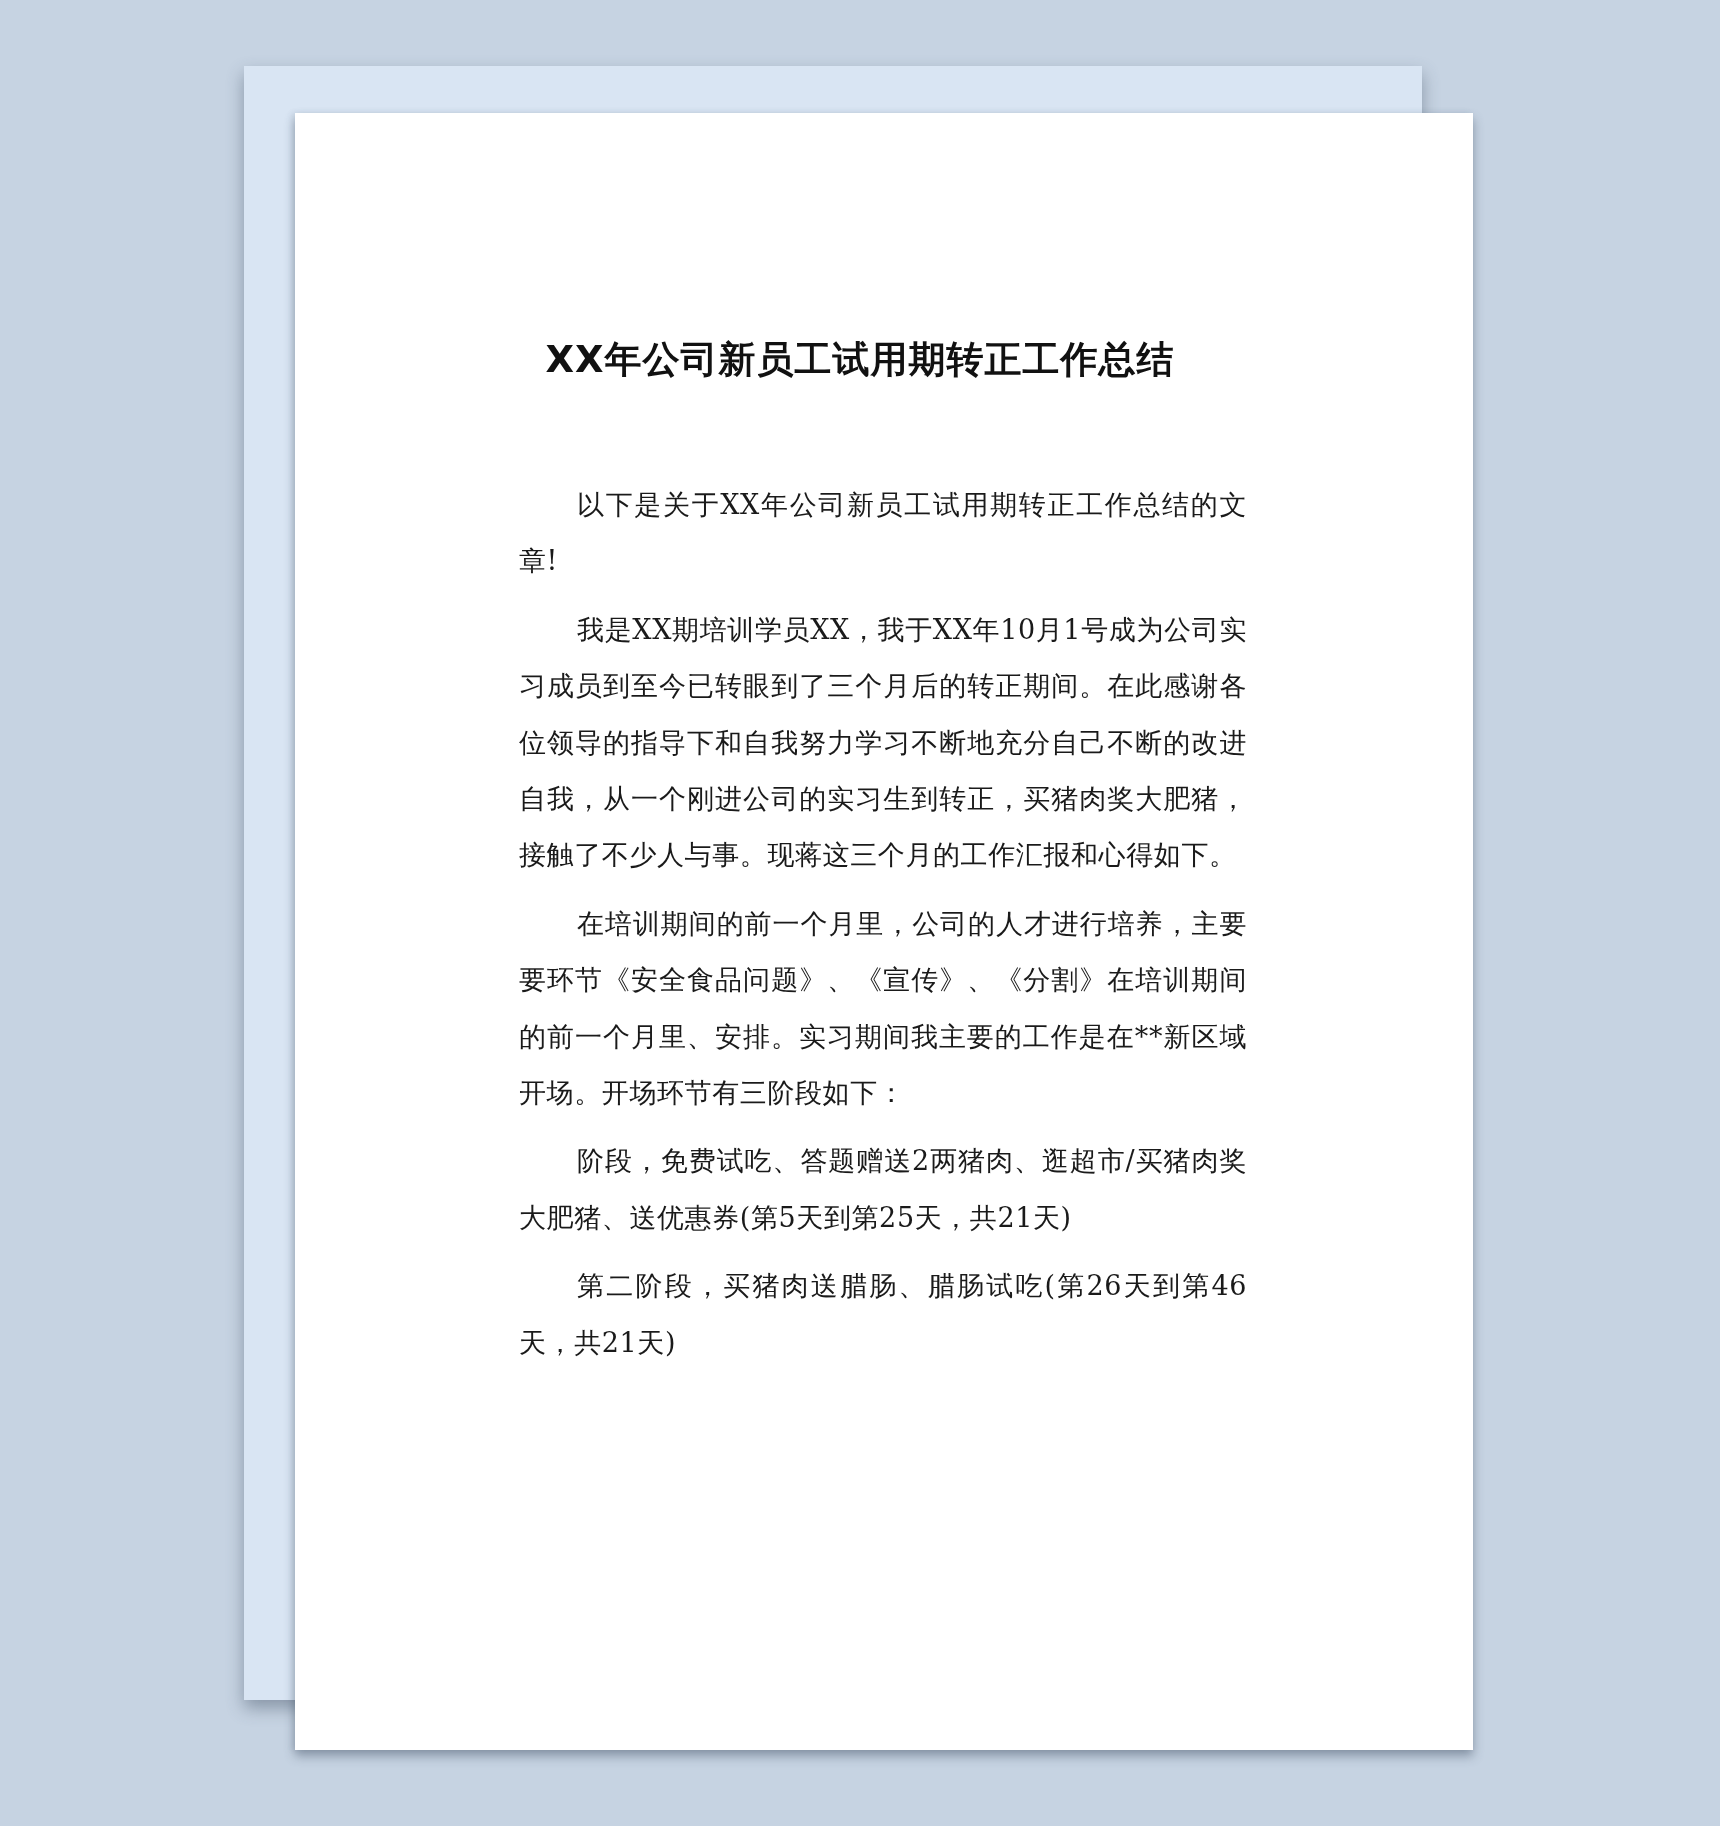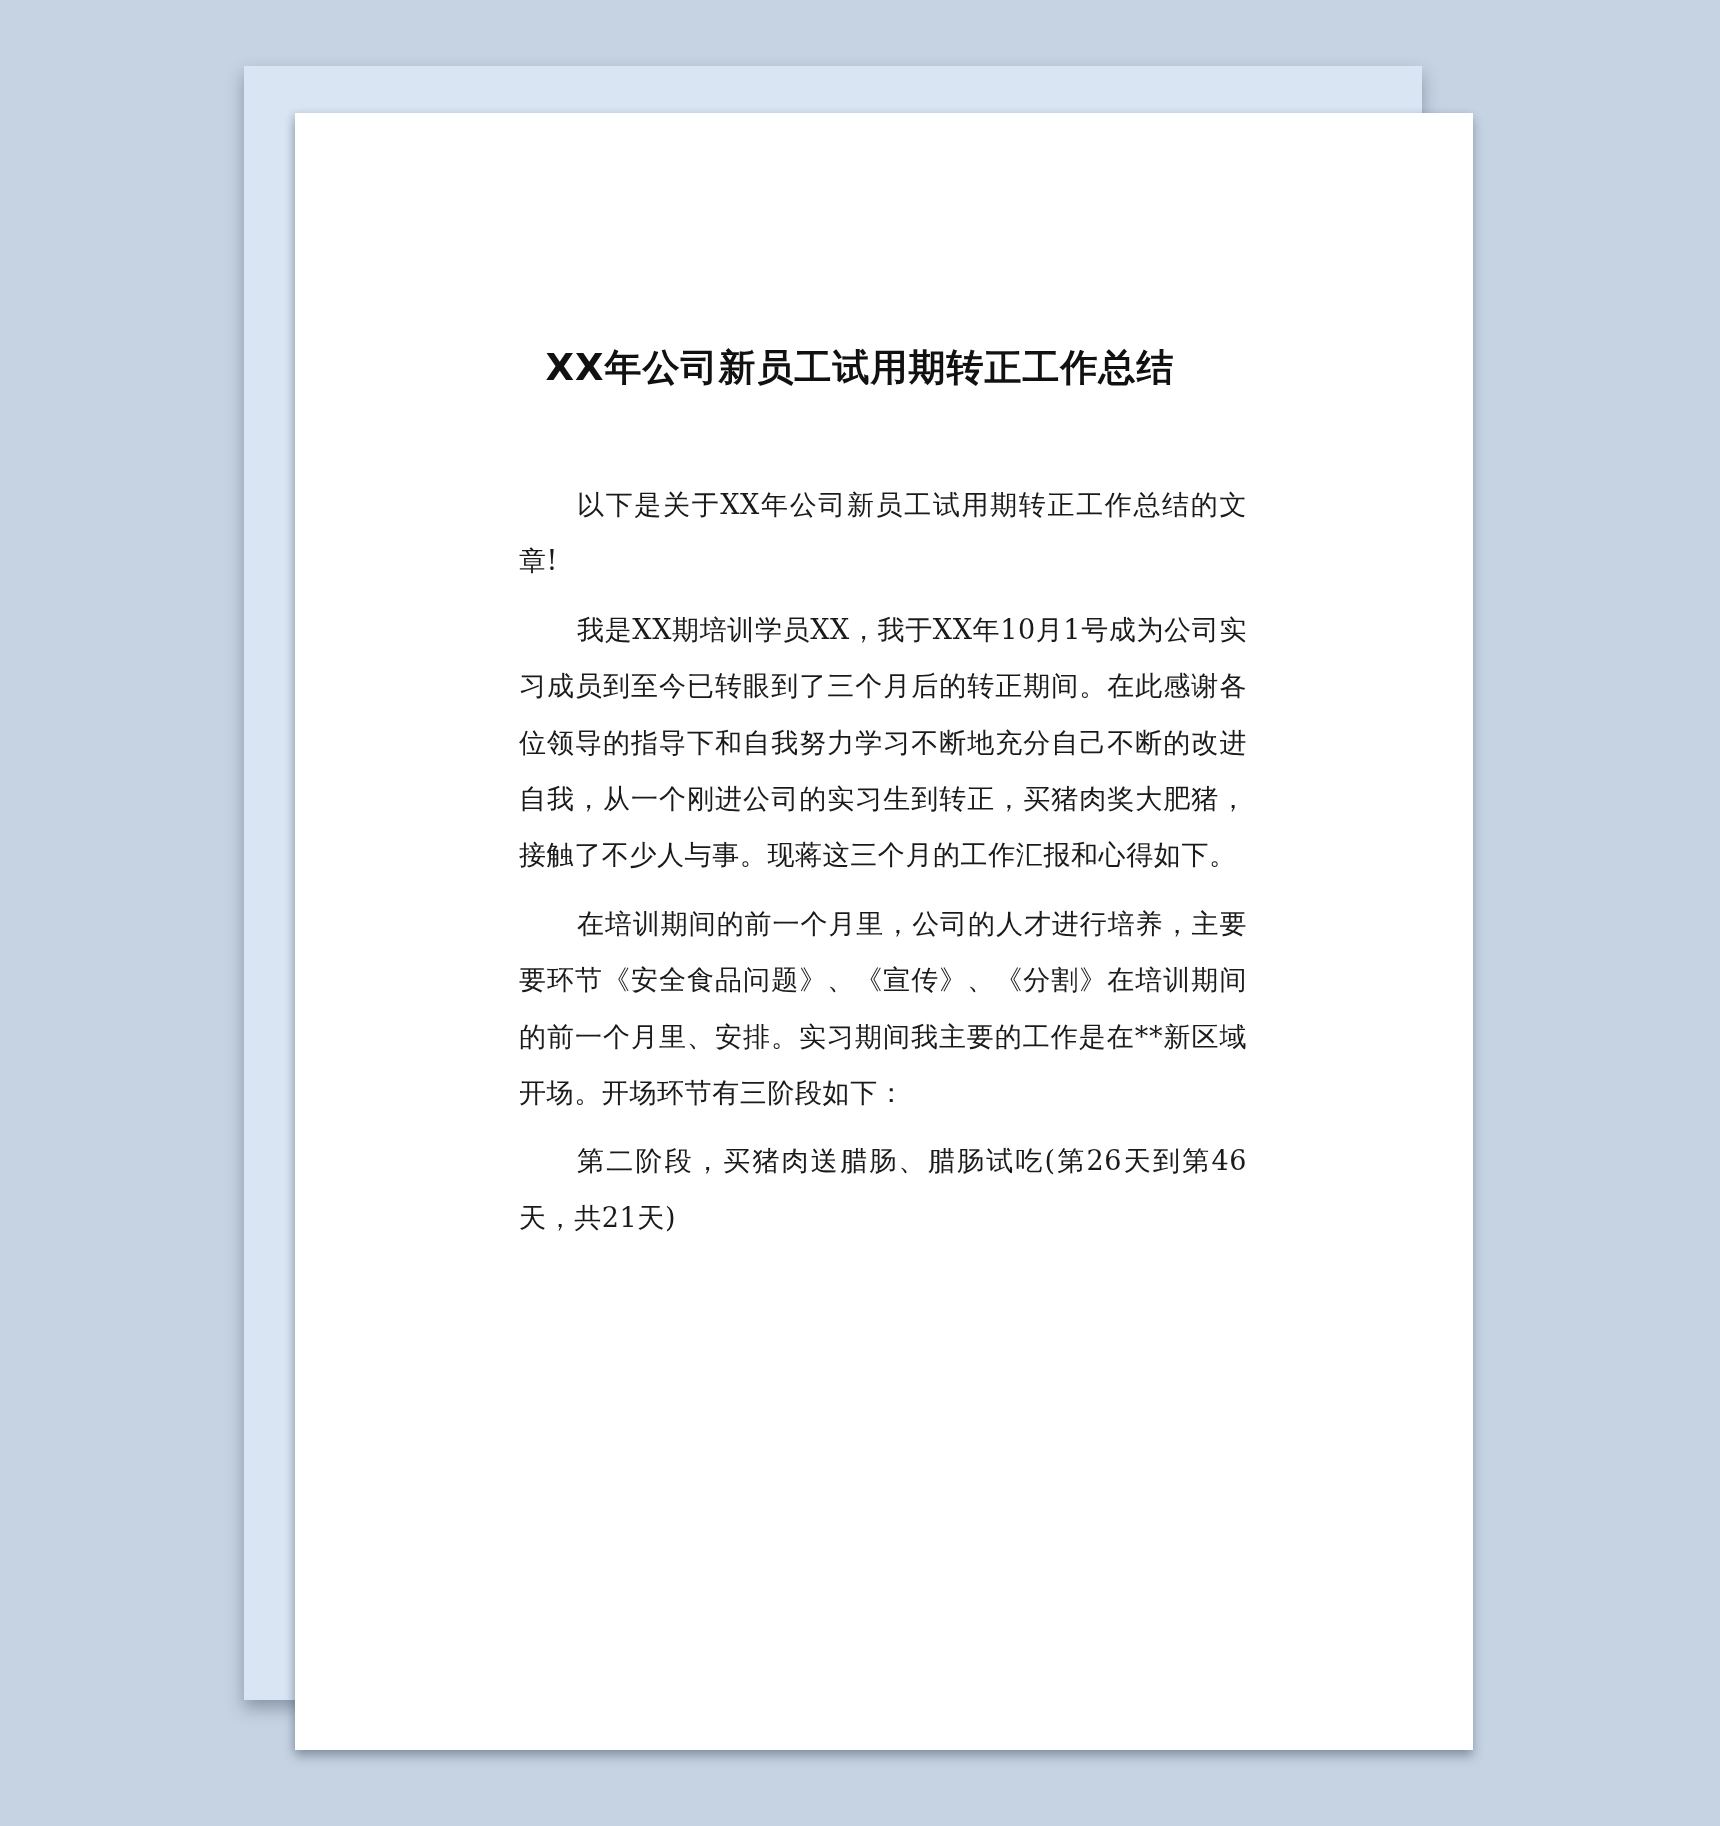--- a/index.html
+++ b/index.html
@@ -36,21 +36,21 @@
       position: absolute;
       left: 0;
       right: 0;
       top: 334px;
       text-align: center;
       font-family: "DejaVu Sans", "Liberation Sans", sans-serif;
       font-weight: bold;
       font-size: 37px;
       line-height: 52px;
       color: #111111;
-      margin: 8px;
+      margin: 0;
       letter-spacing: 1px;
     }
     .doc-body {
       position: absolute;
       left: 507px;
       top: 465px;
       width: 752px;
       color: #1a1a1a;
       font-size: 27px;
       line-height: 56.4px;
@@ -68,14 +68,15 @@
 <div class="back-page"></div>
 
 <div class="front-page"></div>
 
 <h1 class="doc-title">XX年公司新员工试用期转正工作总结</h1>
 
 <div class="doc-body">
   <p>以下是关于XX年公司新员工试用期转正工作总结的文章!</p>
   <p>我是XX期培训学员XX，我于XX年10月1号成为公司实习成员到至今已转眼到了三个月后的转正期间。在此感谢各位领导的指导下和自我努力学习不断地充分自己不断的改进自我，从一个刚进公司的实习生到转正，买猪肉奖大肥猪，接触了不少人与事。现蒋这三个月的工作汇报和心得如下。</p>
   <p>在培训期间的前一个月里，公司的人才进行培养，主要要环节《安全食品问题》、《宣传》、《分割》在培训期间的前一个月里、安排。实习期间我主要的工作是在**新区域开场。开场环节有三阶段如下：</p>
+  <p>阶段，免费试吃、答题赠送2两猪肉、逛超市/买猪肉奖大肥猪、送优惠券(第5天到第25天，共21天)</p>
   <p>第二阶段，买猪肉送腊肠、腊肠试吃(第26天到第46天，共21天)</p>
 </div>
 
 </body></html>

